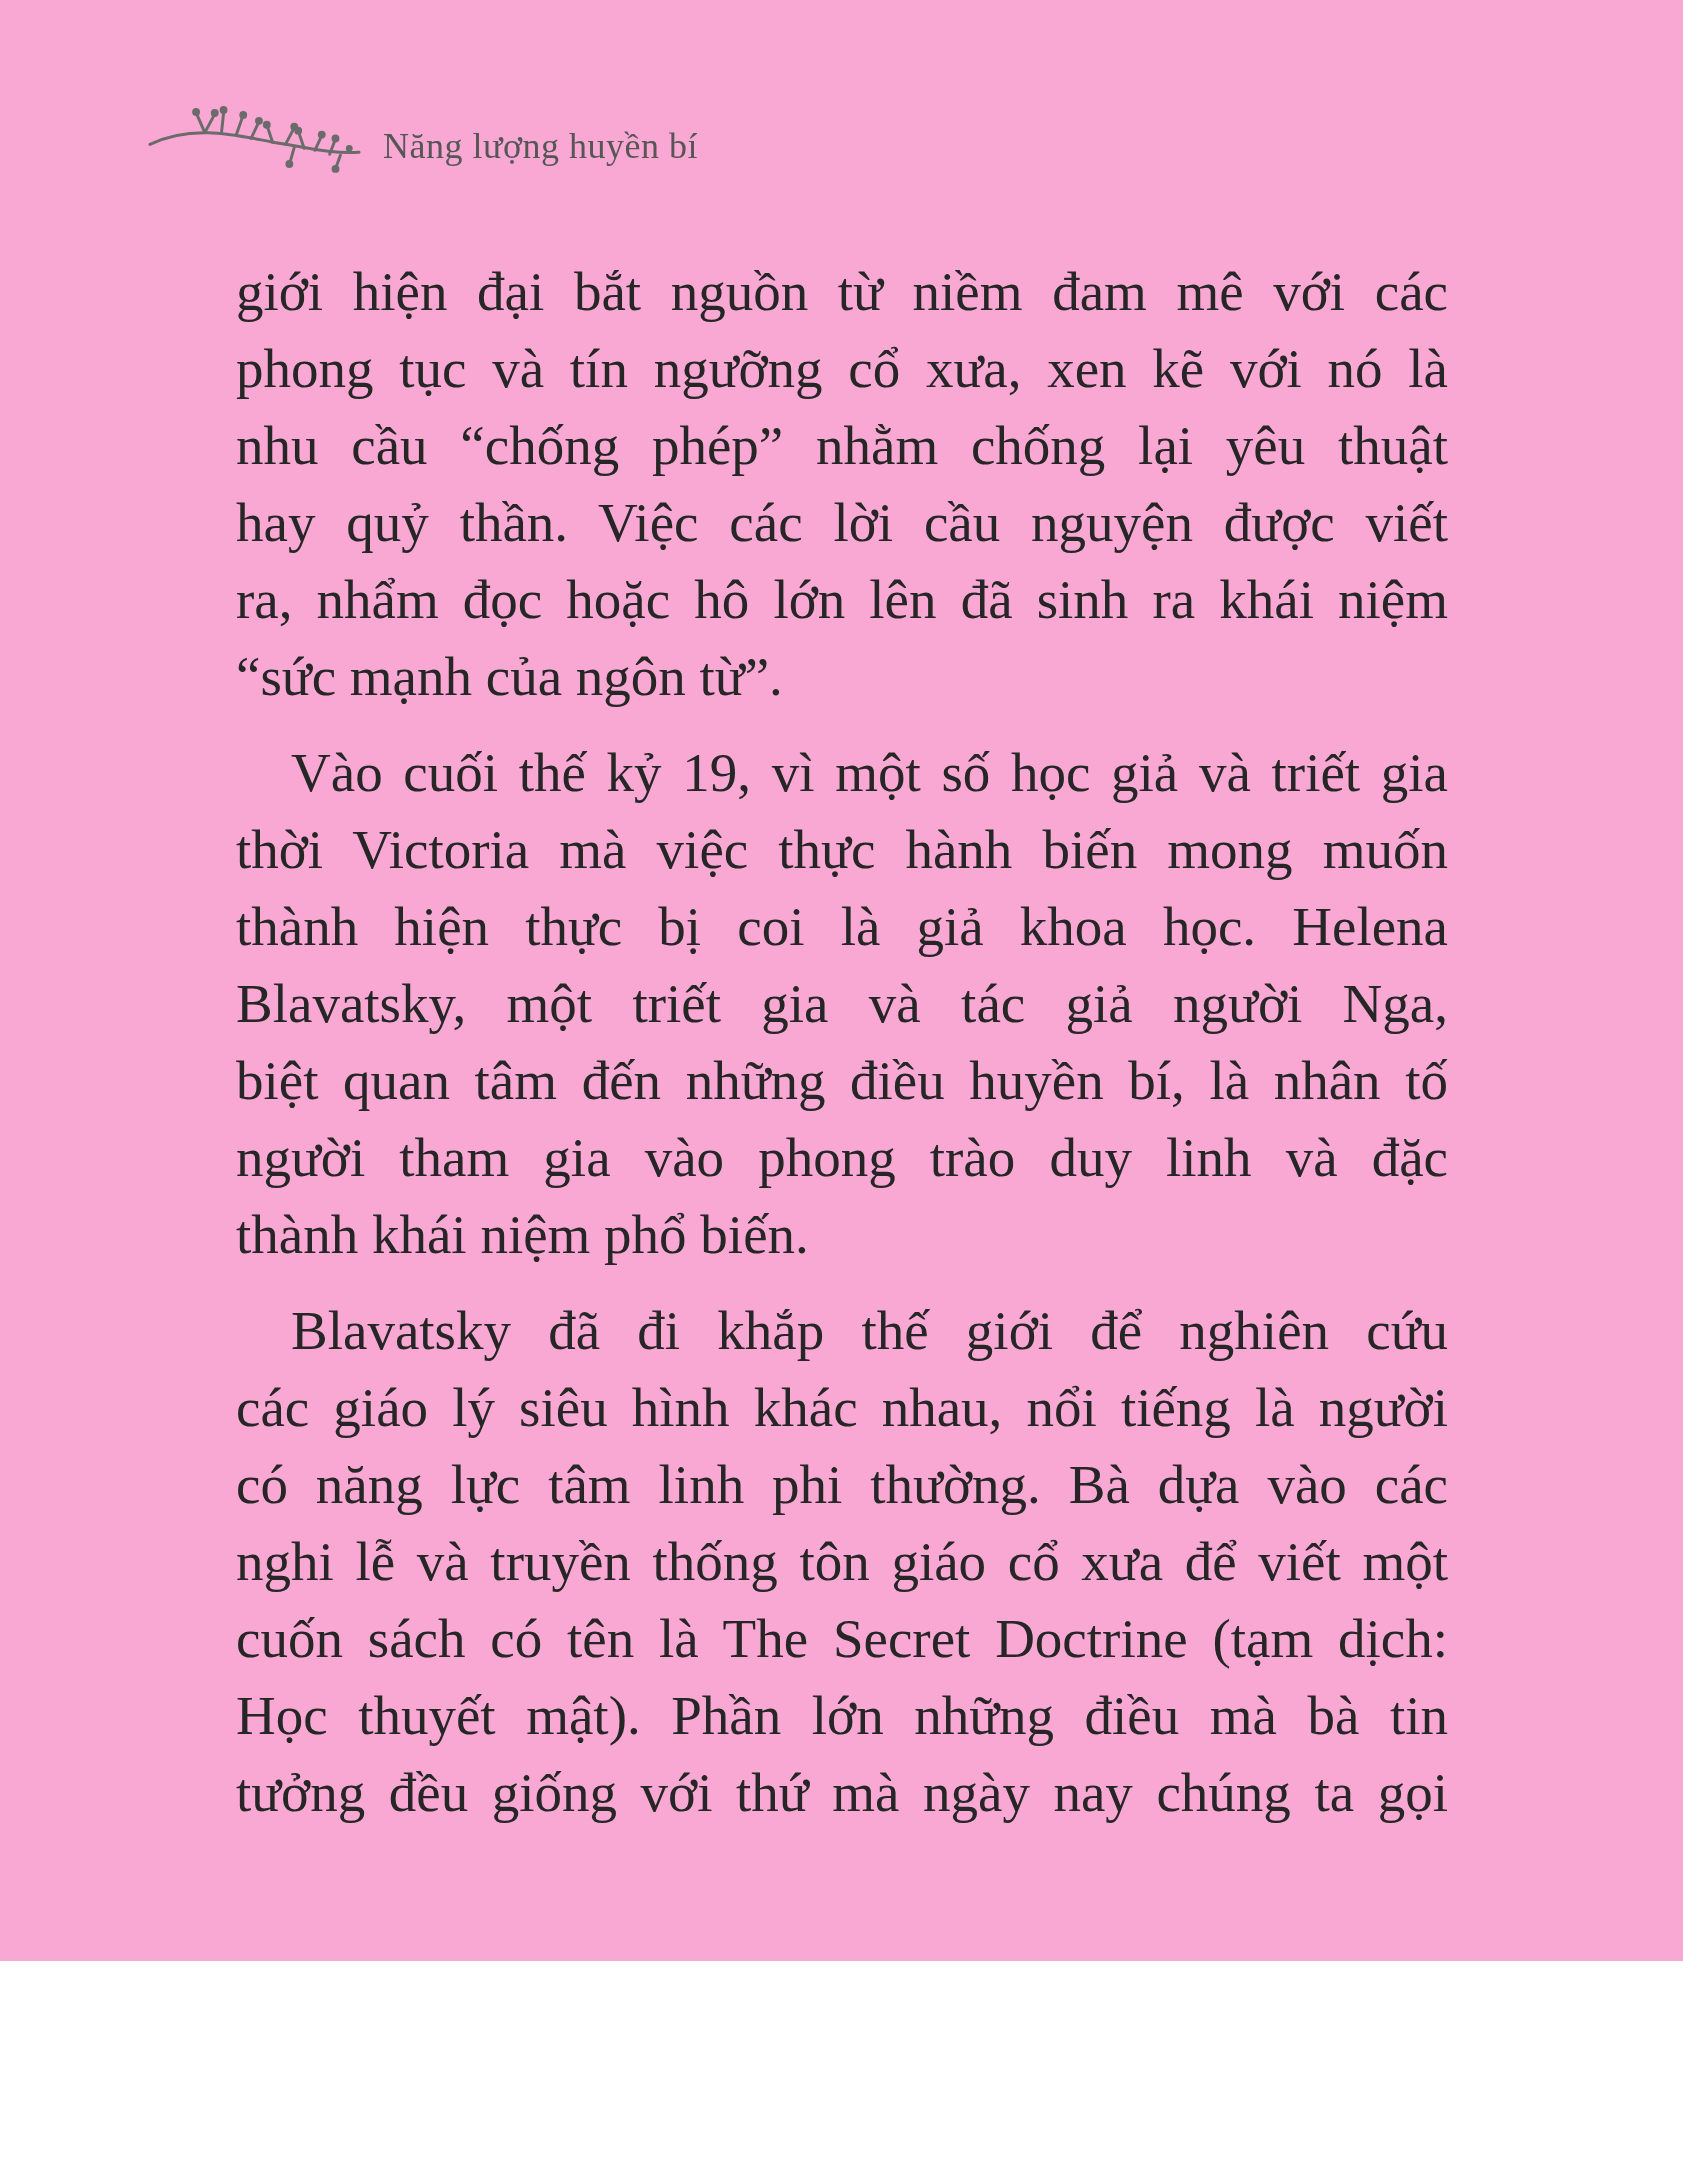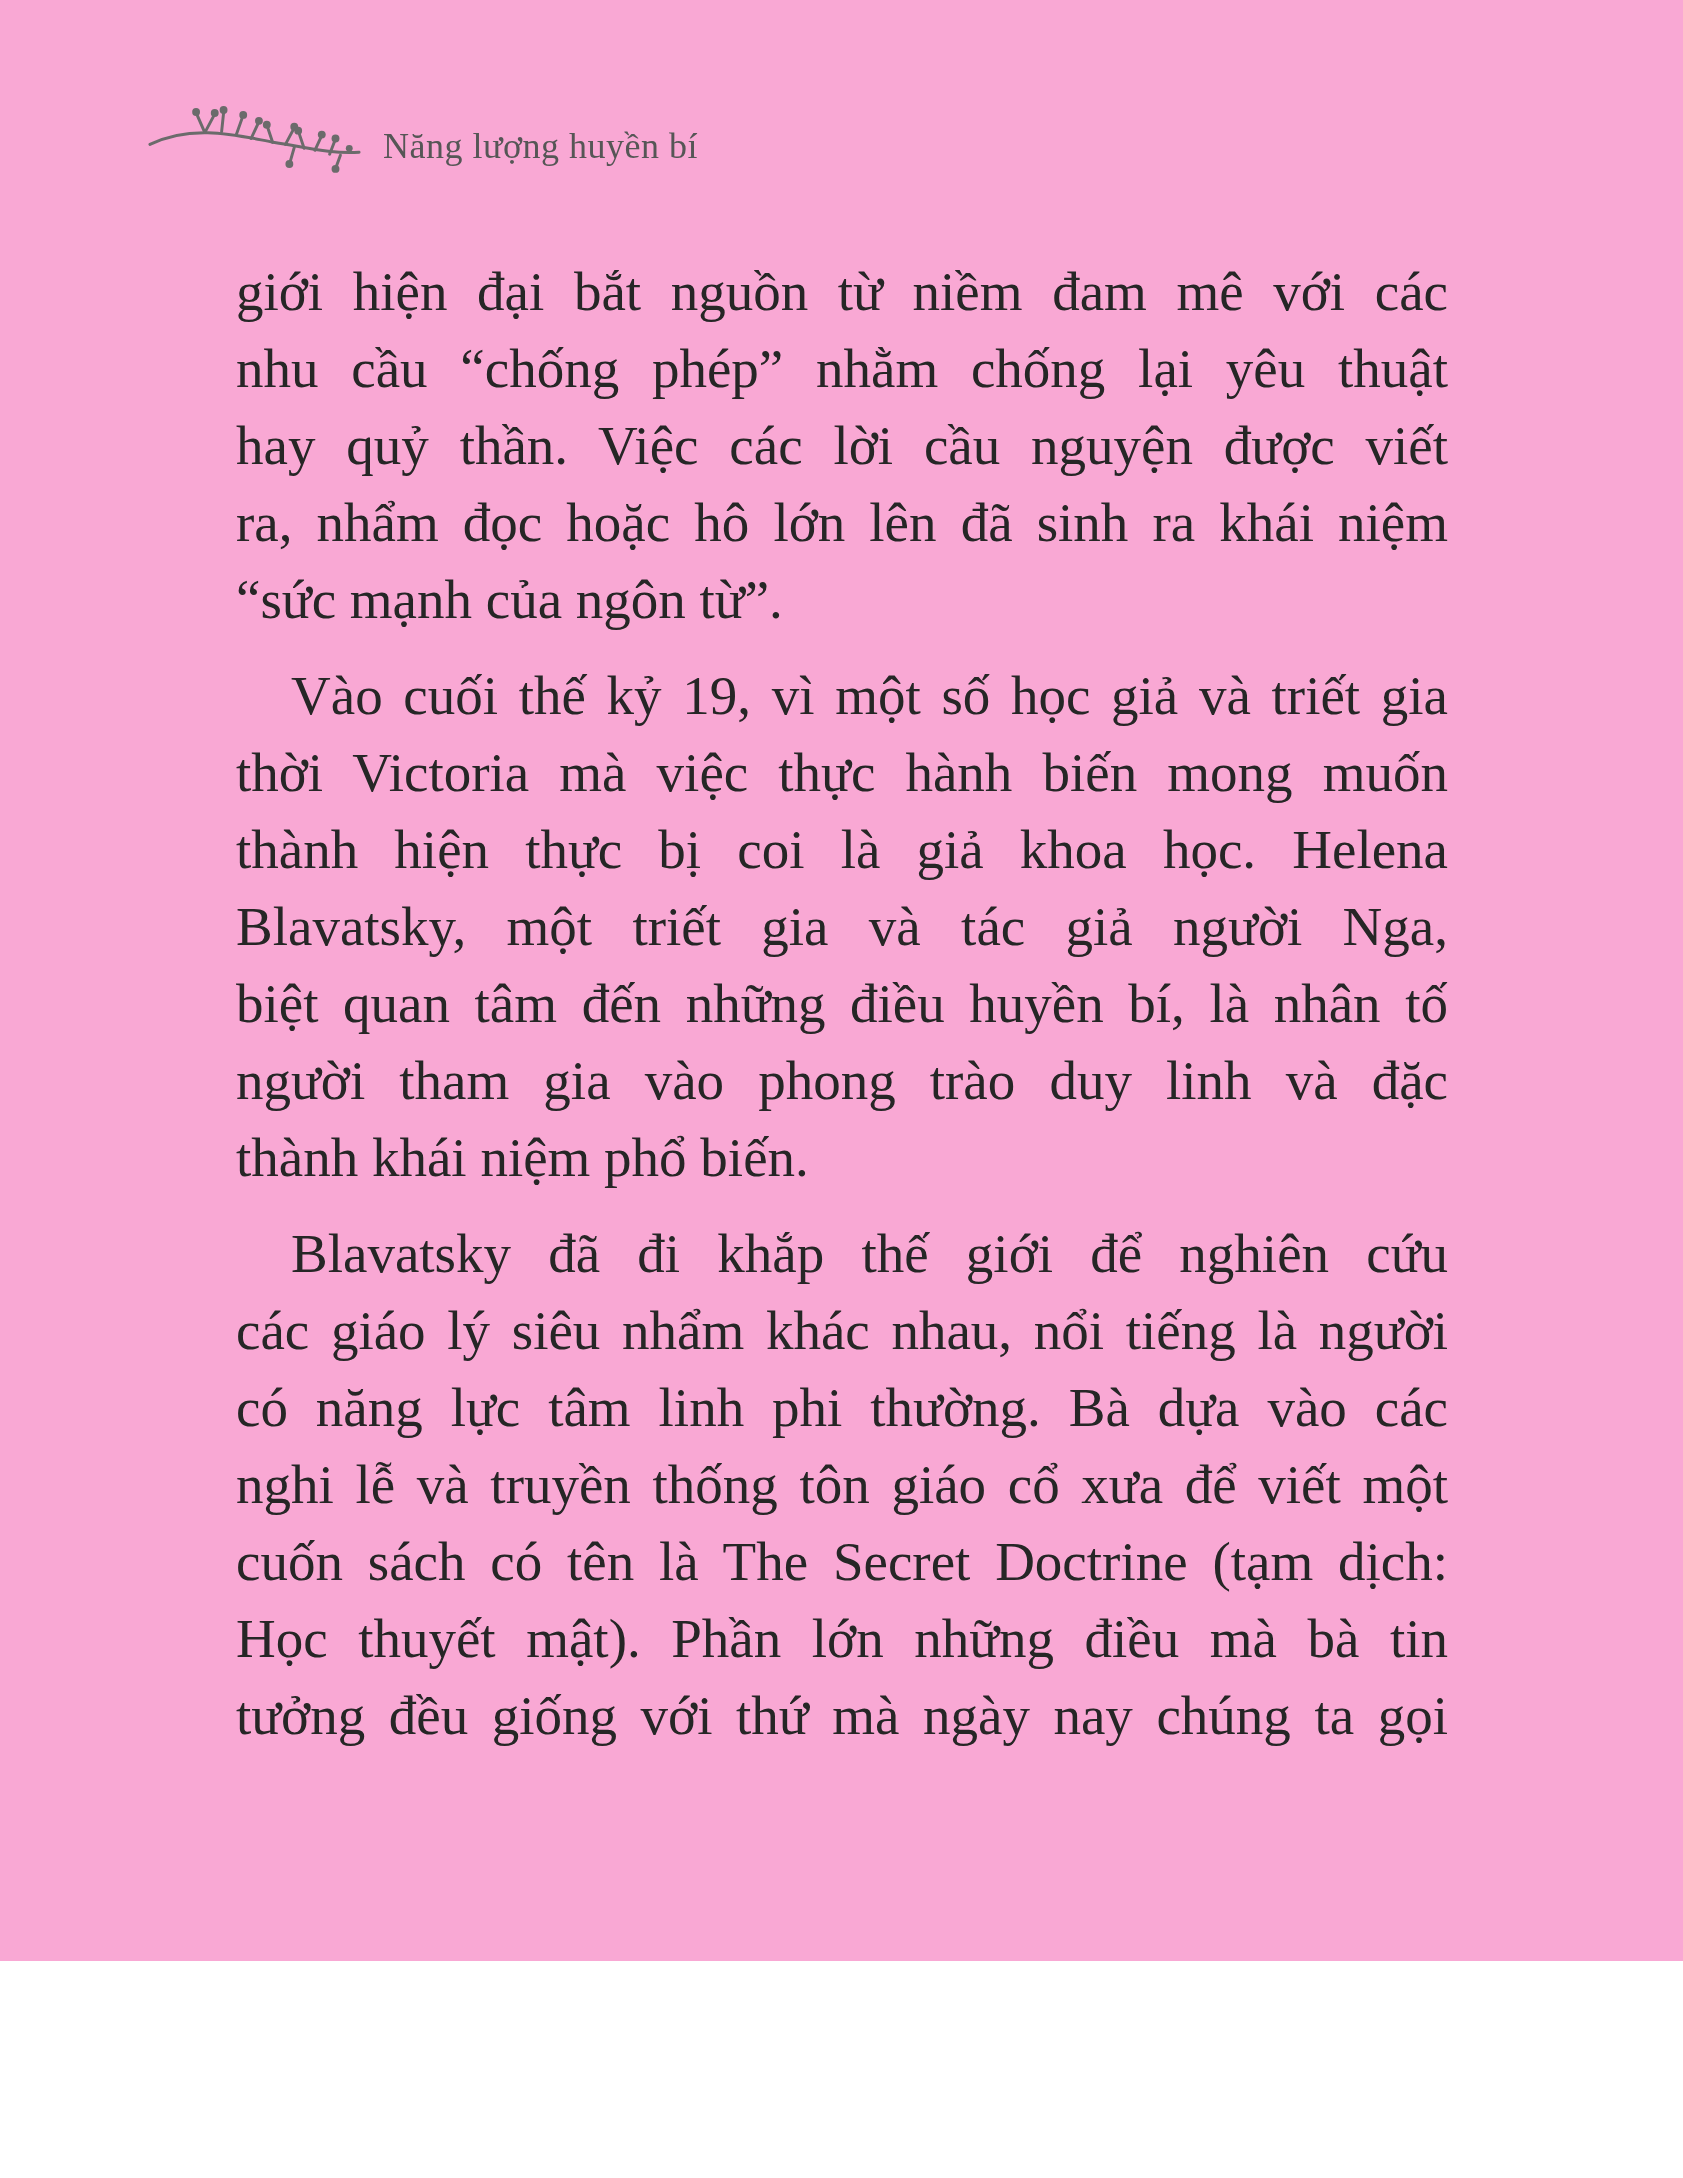--- a/index.html
+++ b/index.html
@@ -101,37 +101,38 @@
         <circle cx="192" cy="67" r="4"></circle>
         <circle cx="206" cy="46" r="3.5"></circle>
       </g>
     </svg>
     <span class="title">Năng lượng huyền bí</span>
   </div>
 
   <div class="body-text">
       <div class="paragraph">
         <div class="line">giới hiện đại bắt nguồn từ niềm đam mê với các</div>
+        <div class="line">phong tục và tín ngưỡng cổ xưa, xen kẽ với nó là</div>
         <div class="line">nhu cầu “chống phép” nhằm chống lại yêu thuật</div>
         <div class="line">hay quỷ thần. Việc các lời cầu nguyện được viết</div>
         <div class="line">ra, nhẩm đọc hoặc hô lớn lên đã sinh ra khái niệm</div>
         <div class="line end">“sức mạnh của ngôn từ”.</div>
       </div>
       <div class="paragraph">
         <div class="line indent">Vào cuối thế kỷ 19, vì một số học giả và triết gia</div>
         <div class="line">thời Victoria mà việc thực hành biến mong muốn</div>
         <div class="line">thành hiện thực bị coi là giả khoa học. Helena</div>
         <div class="line">Blavatsky, một triết gia và tác giả người Nga,</div>
         <div class="line">biệt quan tâm đến những điều huyền bí, là nhân tố</div>
         <div class="line">người tham gia vào phong trào duy linh và đặc</div>
         <div class="line end">thành khái niệm phổ biến.</div>
       </div>
       <div class="paragraph">
         <div class="line indent">Blavatsky đã đi khắp thế giới để nghiên cứu</div>
-        <div class="line">các giáo lý siêu nhẩm khác nhau, nổi tiếng là người</div>
+        <div class="line">các giáo lý siêu hình khác nhau, nổi tiếng là người</div>
         <div class="line">có năng lực tâm linh phi thường. Bà dựa vào các</div>
         <div class="line">nghi lễ và truyền thống tôn giáo cổ xưa để viết một</div>
         <div class="line"><span>cuốn sách có tên là </span><span class="it">The Secret Doctrine</span><span> (tạm dịch:</span></div>
         <div class="line">Học thuyết mật). Phần lớn những điều mà bà tin</div>
         <div class="line">tưởng đều giống với thứ mà ngày nay chúng ta gọi</div>
       </div>
     </div>
 
   <div class="page-number">20</div>
 

